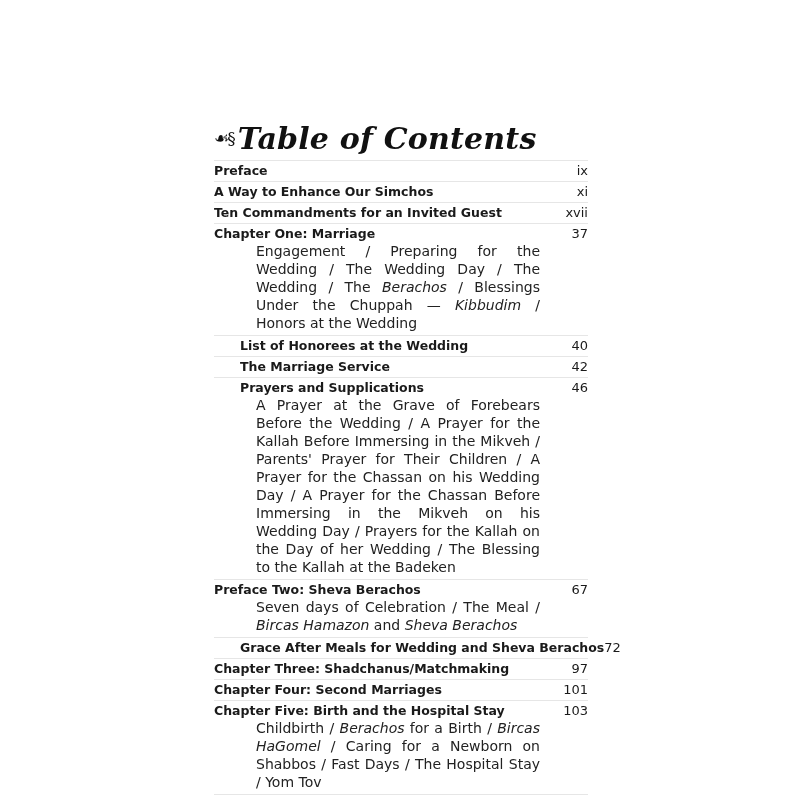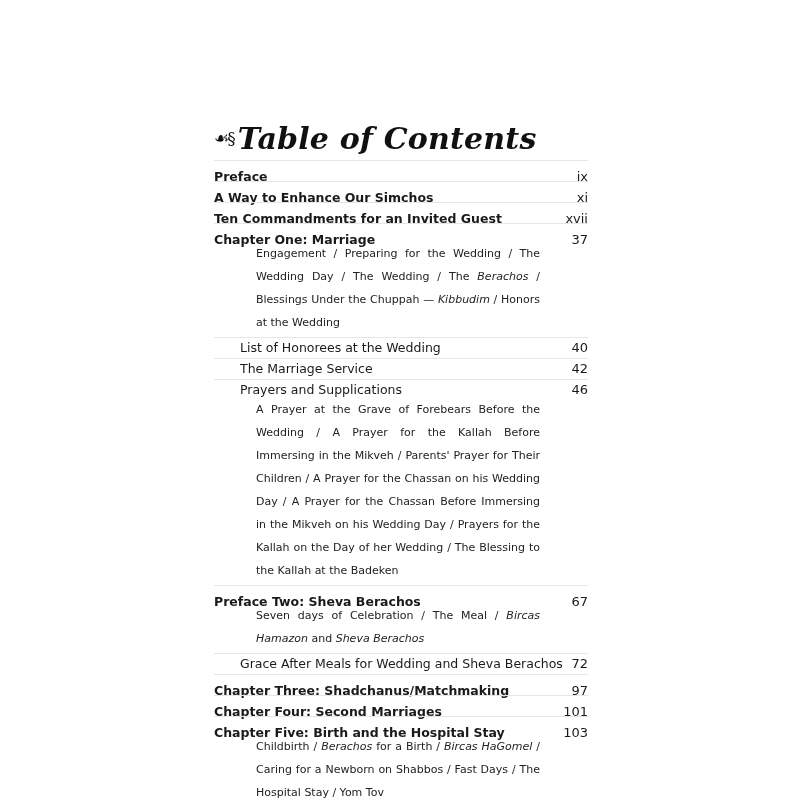--- a/index.html
+++ b/index.html
@@ -4,26 +4,26 @@
 <style>
   html, body { margin: 0; padding: 0; background: #ffffff; }
   body { width: 800px; height: 800px; position: relative; overflow: hidden; font-family: "DejaVu Sans", sans-serif; color: #1a1a1a; }
   .page { position: absolute; left: 214px; top: 120px; width: 374px; }
   .title { display: flex; align-items: center; height: 36px; margin-bottom: 4px; }
   .title .icon { font-family: "DejaVu Serif", serif; font-size: 17px; margin-right: 4px; letter-spacing: -2px; color: #111; }
   .title .text { font-family: "DejaVu Serif", serif; font-style: italic; font-weight: bold; font-size: 30px; letter-spacing: 0.2px; color: #111; }
   .entry { position: relative; border-top: 1px solid #e6e6e6; }
   .entry:first-of-type { border-top: none; }
   .row { display: flex; justify-content: space-between; align-items: baseline; height: 20px; line-height: 20px; }
-  .row .label { white-space: nowrap; }
+  .row .label { white-space: nowrap; font-weight: bold; }
   .row .page-num { font-size: 13px; font-family: "DejaVu Sans", sans-serif; }
-  .main .label { font-weight: bold; font-size: 12.5px; margin-top: 6px; }
+  .main .label { font-weight: bold; font-size: 12.5px; }
   .sub { padding-left: 26px; }
   .sub .label { font-size: 12.5px; }
-  .desc { font-size: 11px; line-height: 23px; text-align: justify; padding-left: 42px; padding-right: 48px; margin-top: -2px; padding-bottom: 3px; color: #222; }
+  .desc { font-size: 14px; line-height: 18px; text-align: justify; padding-left: 42px; padding-right: 48px; margin-top: -2px; padding-bottom: 3px; color: #222; }
   .sub .desc { padding-left: 16px; }
   .desc i { font-style: italic; }
 </style>
 </head>
 <body>
 
 <div class="page">
   <div class="title">
     <span class="icon">☙§</span>
     <span class="text">Table of Contents</span>

